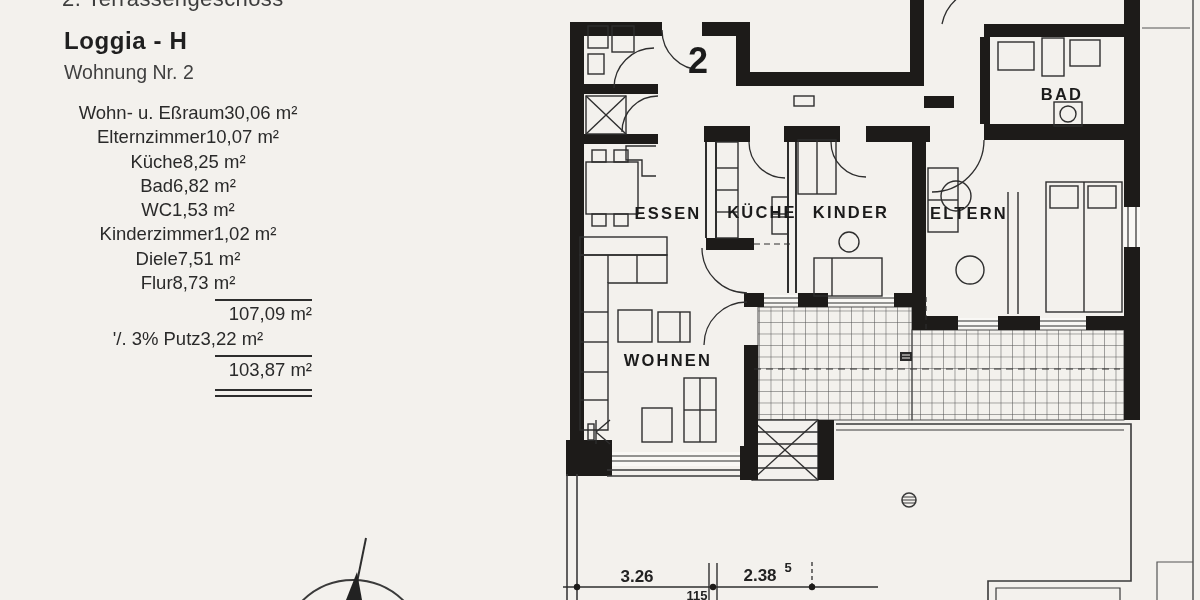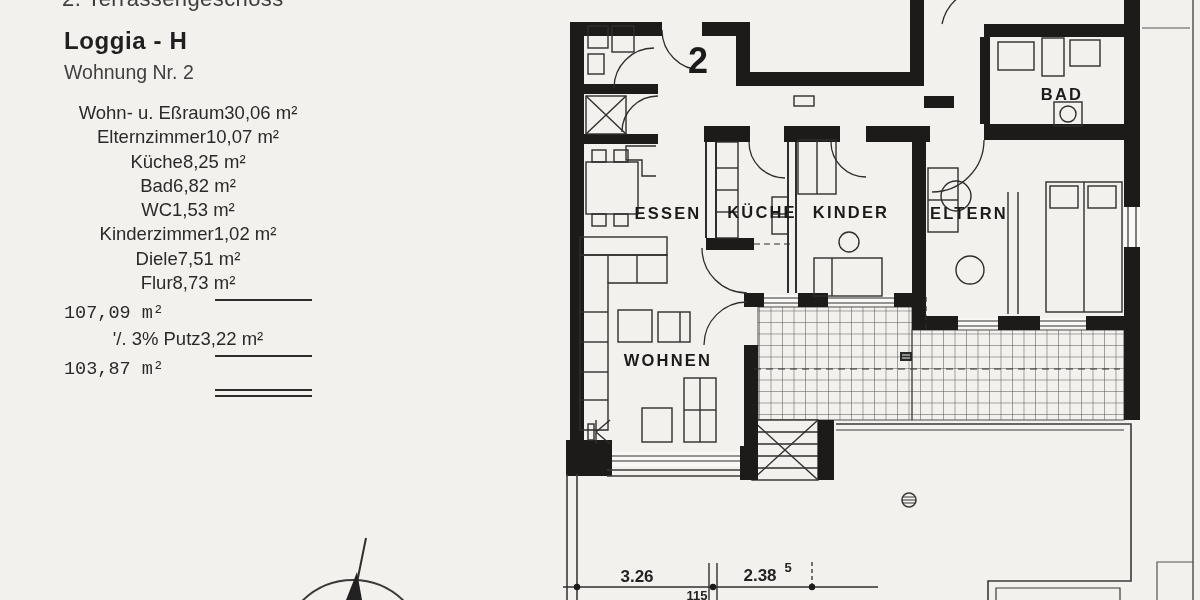--- a/index.html
+++ b/index.html
@@ -23,21 +23,21 @@
     font-size:19.5px;color:#404040;
   }
   .area-table{
     position:absolute;top:101px;left:64px;width:248px;
     font-size:18.5px;color:#2a2a2a;
   }
   .arow{display:flex;justify-content:center;line-height:24.3px;white-space:nowrap;}
   .arow .v{text-align:right;}
   .rule{border-top:2px solid #2d2d2d;width:97px;margin:4px 0 1px auto;}
   .rule-double{width:97px;margin:7px 0 0 auto;border-top:2px solid #2d2d2d;height:4px;border-bottom:2px solid #2d2d2d;}
-  .sumrow{display:flex;line-height:24.3px;font-family:Liberation Mono, monospace;}
+  .sumrow{display:flex;justify-content:flex-end;line-height:24.3px;}
   svg text{font-family:"Liberation Sans", sans-serif;}
   .roomlabel{font-size:16.5px;font-weight:600;letter-spacing:2.2px;fill:#1b1b1b;}
   .dimtext{font-size:17px;font-weight:600;fill:#222;}
   .dimsmall{font-size:13px;font-weight:600;fill:#222;}
   .aptnum{font-size:36px;font-weight:bold;fill:#1b1b1b;}
 </style>
 </head>
 <body>
 
 <div class="panel">

